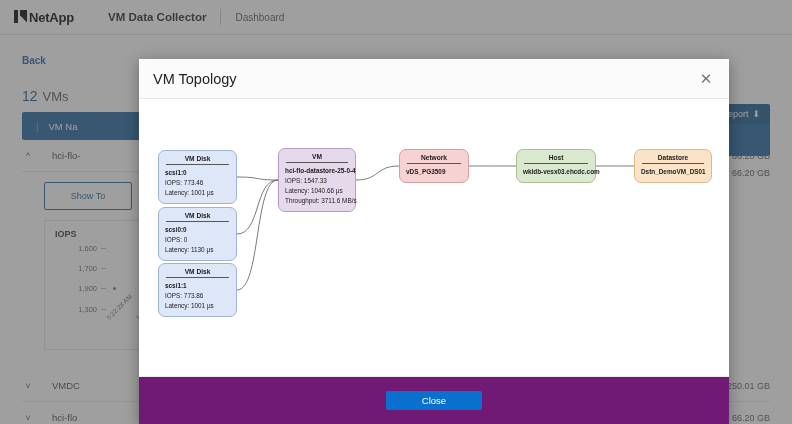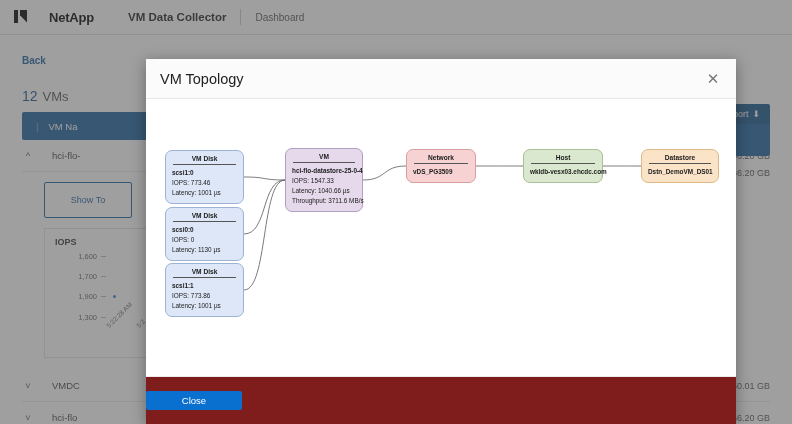--- a/index.html
+++ b/index.html
@@ -12,21 +12,21 @@
     position:relative;
   }
 
   
   #app-page { position:absolute; inset:0; background:#ffffff; }
 
   .topbar {
     height:35px; background:#ffffff; border-bottom:1px solid #e0e0e0;
     display:flex; align-items:center; padding:0 14px; gap:14px;
   }
-  .netapp-logo { display:flex; align-items:flex-start; gap:22px; }
+  .netapp-logo { display:flex; align-items:flex-start; gap:2px; }
   .netapp-mark { width:13px; height:13px; position:relative; }
   .netapp-mark:before, .netapp-mark:after {
     content:""; position:absolute; background:#000; top:0; height:13px;
   }
   .netapp-mark:before { left:0; width:4px; }
   .netapp-mark:after { left:6px; width:7px; clip-path:polygon(0 0,100% 0,100% 100%,0 45%); }
   .netapp-name { font-size:13px; font-weight:bold; color:#000; letter-spacing:-.2px; }
   .app-title { font-size:11.5px; color:#222; font-weight:600;margin-left:20px; }
   .topbar-divider { width:1px; height:16px; background:#ccc; }
   .breadcrumb-item { font-size:10px; color:#555; }
@@ -45,21 +45,21 @@
   .blue-sep { color:#7fa8cd; font-size:9.5px; }
 
   .list-row {
     height:32px; display:flex; align-items:center; gap:18px;
     border-bottom:1px solid #e8e8e8; font-size:9.5px; color:#444;
   }
   .chev { font-size:9px; color:#555; width:12px; text-align:center; }
   .row-right { margin-left:auto; font-size:9px; color:#555; }
 
   .show-topology-btn {
-    margin:10px 0 0 22px; width:88px; height:36px; border:1px solid #1a5f9e;
+    margin:10px 0 0 22px; width:88px; height:28px; border:1px solid #1a5f9e;
     color:#1a5f9e; font-size:9px; display:flex; align-items:center;
     justify-content:center; border-radius:2px; background:#fff;
   }
 
   .chart-panel {
     margin:10px 0 0 22px; width:300px; height:130px; border:1px solid #e3e3e3;
     background:#fff; padding:8px 10px;
   }
   .chart-title { font-size:9px; font-weight:bold; color:#333; }
   .chart-area { position:relative; height:96px; margin-top:4px; }
@@ -86,35 +86,35 @@
   }
   .right-meta { position:absolute; right:22px; font-size:9px; color:#555; }
 
   
   #overlay {
     position:absolute; inset:0; background:rgba(80,80,80,.55);
   }
   #modal {
     position:absolute; left:139px; top:59px; width:590px; height:365px;
     background:#fff; box-shadow:0 3px 14px rgba(0,0,0,.35);
-    display:flex; flex-direction:column;margin-left:7px;
+    display:flex; flex-direction:column;
   }
   .modal-header {
     height:40px; display:flex; align-items:center; justify-content:space-between;
     padding:0 14px; border-bottom:1px solid #e6e6e6; background:#fbfbfb;
   }
   .modal-title { font-size:14.5px; color:#222; }
   .close-x {
     font-size:15px; color:#777; line-height:1; width:18px; height:18px;
     display:flex; align-items:center; justify-content:center;
   }
   .modal-body { flex:1; position:relative; overflow:hidden; background:#fff; }
   .modal-footer {
     height:48px; border-top:1px solid #ececec; display:flex;
-    align-items:center; background:#7f1d1d;
+    align-items:center; justify-content:center; background:#701a75;
   }
   .close-btn {
     width:96px; height:19px; background:#0a70d0; color:#fff; font-size:9.5px;
     border-radius:2px; display:flex; align-items:center; justify-content:center;
   }
 
   
   #topology { position:absolute; inset:0; }
   #edges { position:absolute; inset:0; width:100%; height:100%; }
   .node {

